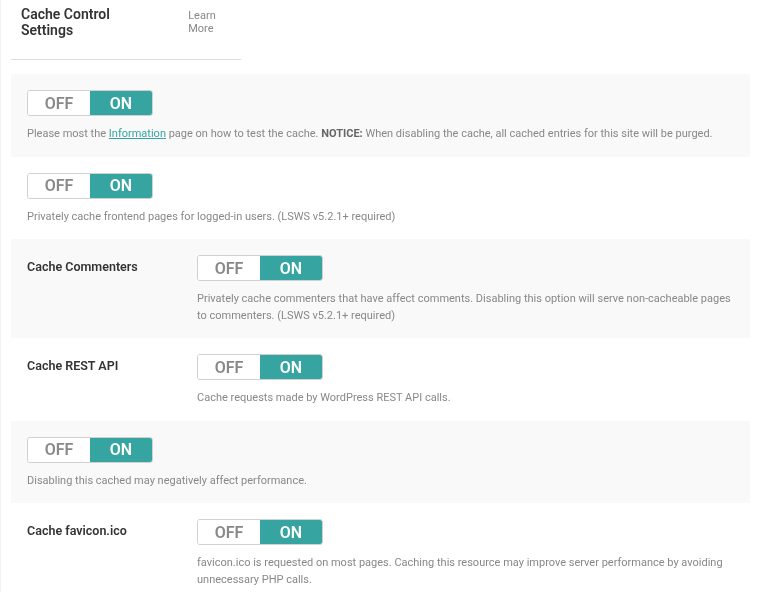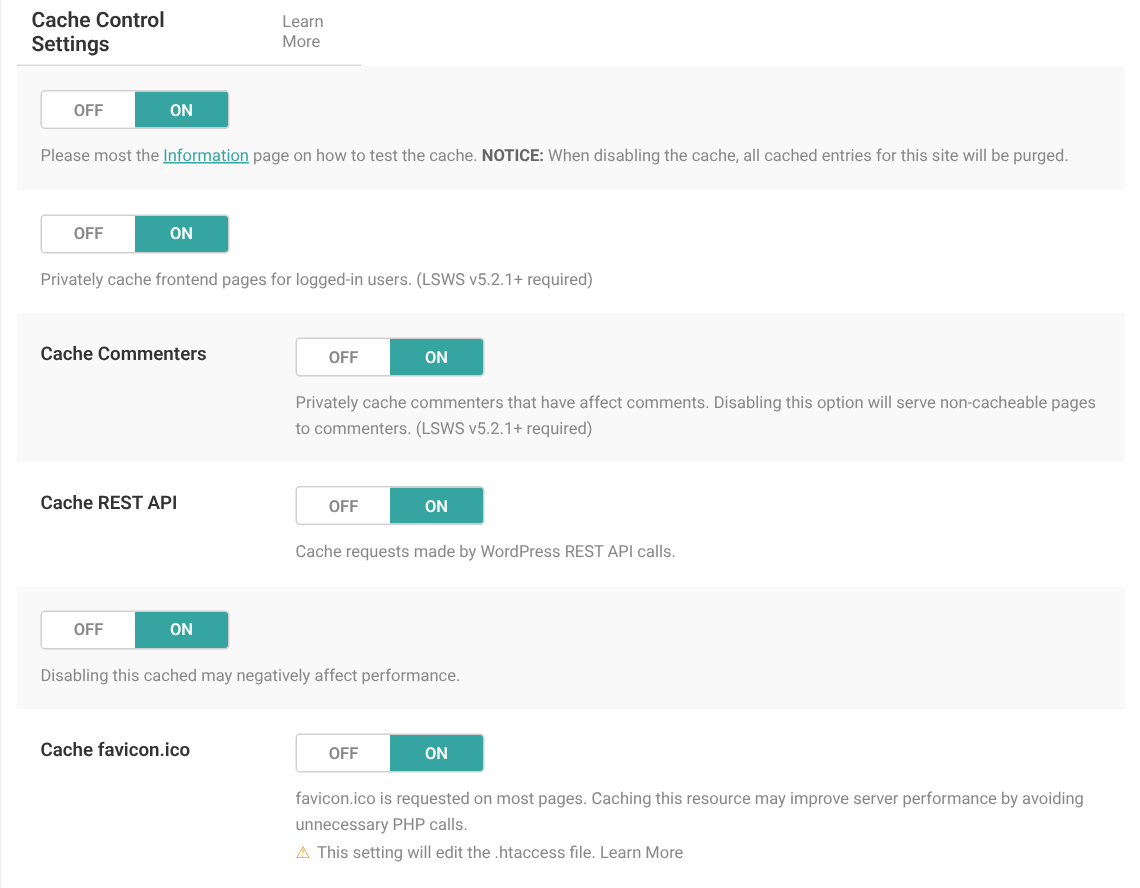--- a/index.html
+++ b/index.html
@@ -11,23 +11,24 @@
   }
   .page {
     width: 760px;
     padding: 0 10px 10px 10px;
     border-left: 1px solid #f2f2f2;
   }
   .header {
     display: flex;
     align-items: baseline;
     gap: 30px;
-    padding: 6px 0 1px 10px;
+    padding: 6px 0 17px 10px;
     border-bottom: 1px solid #ddd;
     width: 230px;
+    margin-bottom: 14px;
   }
   .header h1 {
     font-size: 14px;
     font-weight: 600;
     color: #333;
     padding-bottom: 4px;
   }
   .header .learn-more {
     font-size: 11px;
     color: #888;
@@ -55,21 +56,21 @@
     border: 1px solid #d0d0d0;
     border-radius: 3px;
     overflow: hidden;
     height: 26px;
   }
   .toggle .opt {
     width: 62px;
     display: flex;
     align-items: center;
     justify-content: center;
-    font-size: 11px;
+    font-size: 16px;
     font-weight: 600;
     cursor: pointer;
     color: #888;
     background: #fff;
   }
   .toggle .opt.active {
     background: #36a5a2;
     color: #fff;
   }
   .desc {

